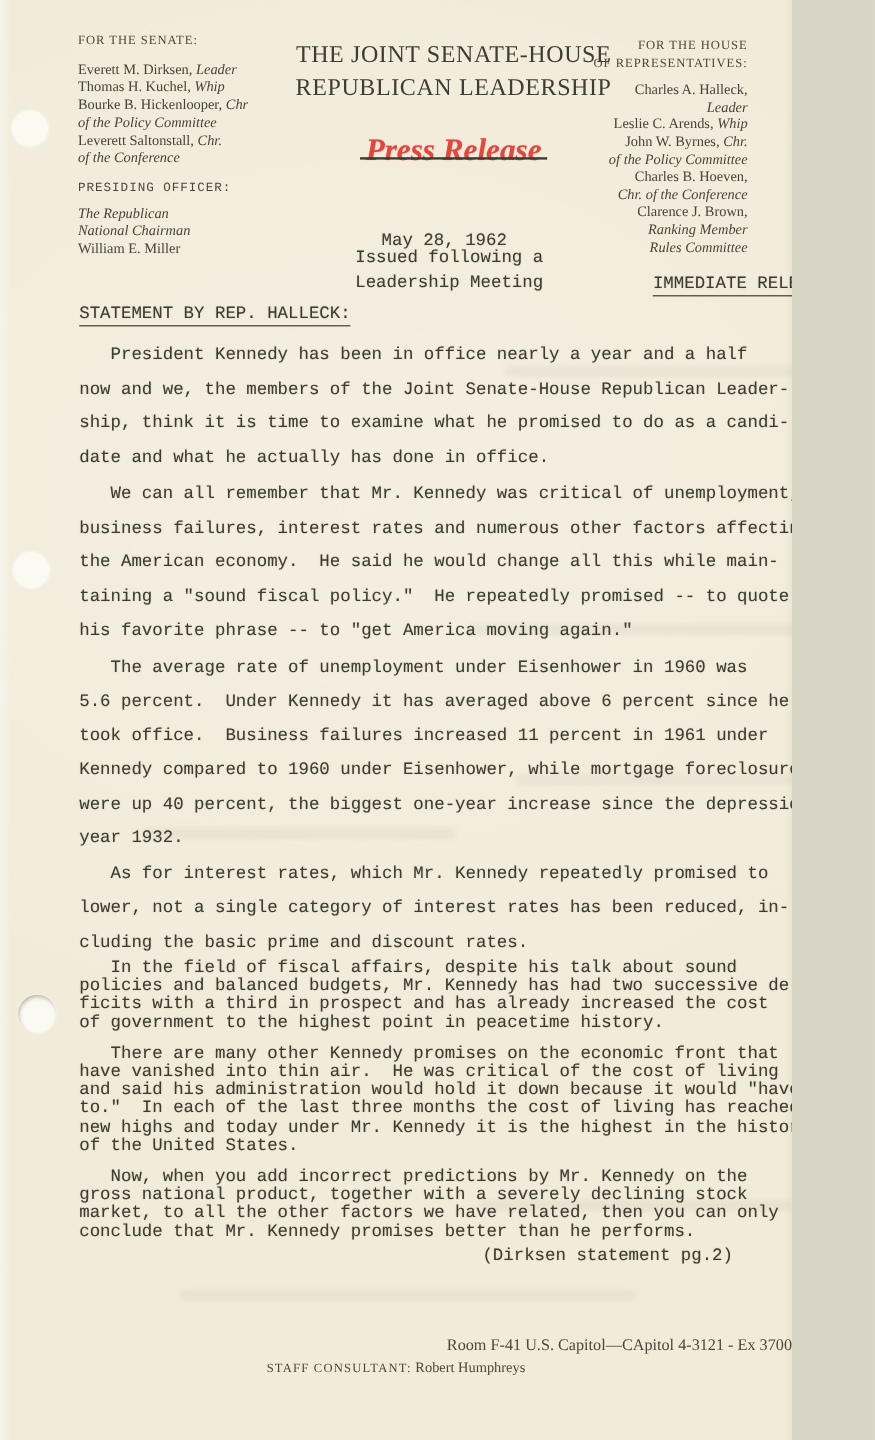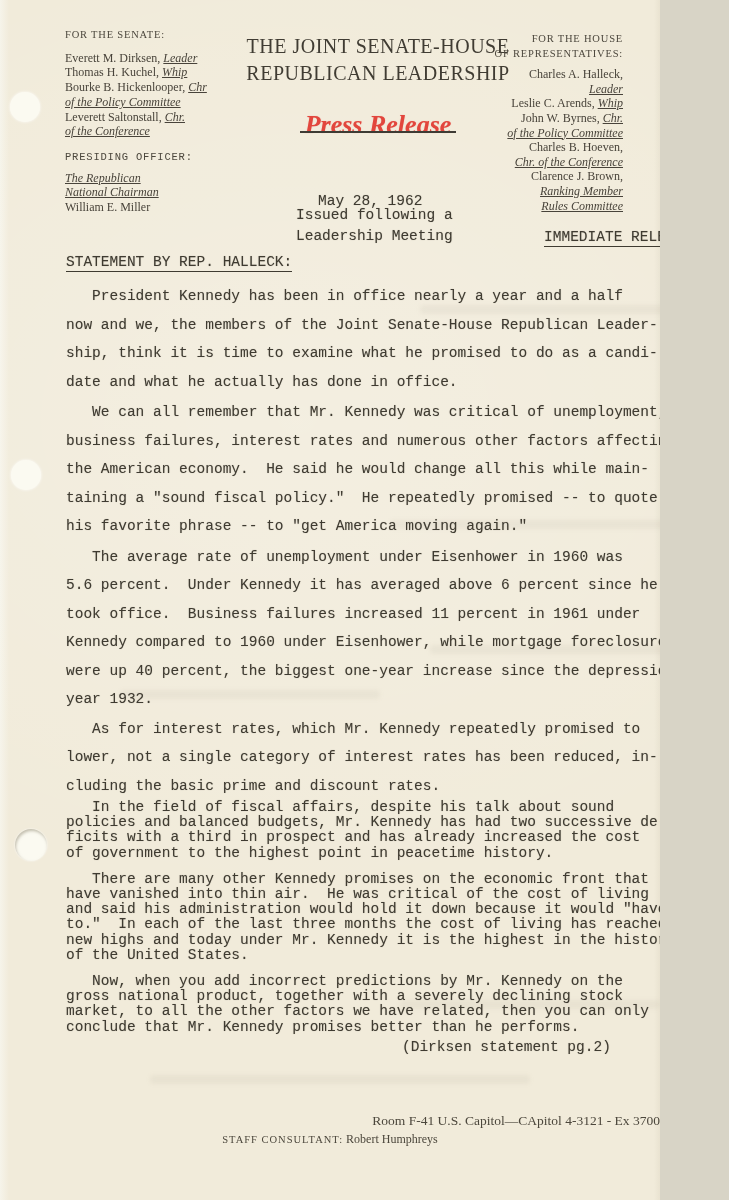--- a/index.html
+++ b/index.html
@@ -23,21 +23,21 @@
     box-shadow:inset 1px 2px 3px rgba(150,142,120,0.55), 0 0 2px rgba(255,255,255,0.8);}
   
   .ghost{position:absolute;background:rgba(125,120,95,0.07);filter:blur(2px);height:9px;border-radius:4px;}
   
   .m-left{position:absolute;left:65px;top:28px;width:180px;font-size:12px;line-height:14.7px;}
   .m-right{position:absolute;right:37px;top:32px;width:200px;font-size:12px;line-height:14.6px;text-align:right;}
   .m-heading{font-size:10.5px;letter-spacing:0.8px;margin-bottom:8px;color:#4c473d;}
   .m-right .m-heading{margin-bottom:0;}
   .m-heading.tight{margin-bottom:6px;font-family:Liberation Mono, monospace;}
   .presiding{margin-top:11px;margin-bottom:3px;}
-  .it{font-style:italic;text-decoration:underline;}
+  .it{font-style:italic;}
   .m-center{position:absolute;left:220px;top:33px;width:316px;text-align:center;}
   .org-title{font-size:20px;letter-spacing:0.5px;line-height:27px;color:#403c33;}
   .banner{margin-top:23px;font-size:26px;font-weight:bold;font-style:italic;color:#e2463d;
     text-shadow:0 0 1px rgba(226,70,61,0.4);}
   .banner-rule{position:absolute;left:300px;top:131px;width:156px;height:2px;background:#3e3b34;}
   .mono{font-family:"Liberation Mono", monospace;color:#3f3b31;text-shadow:0 0 1px rgba(63,59,49,0.32);}
   .issued{position:absolute;left:296px;top:181px;font-size:14.5px;line-height:21px;text-align:left;margin-top:24px;}
   .date{position:absolute;left:318px;top:193px;font-size:14.5px;}
   
   .body{position:absolute;left:66px;top:229px;width:648px;font-size:14.5px;}

